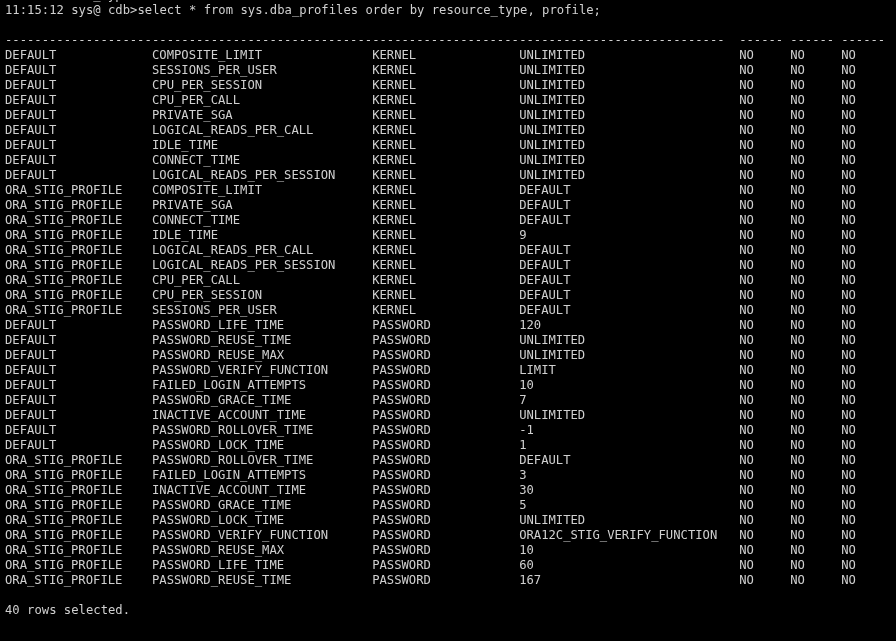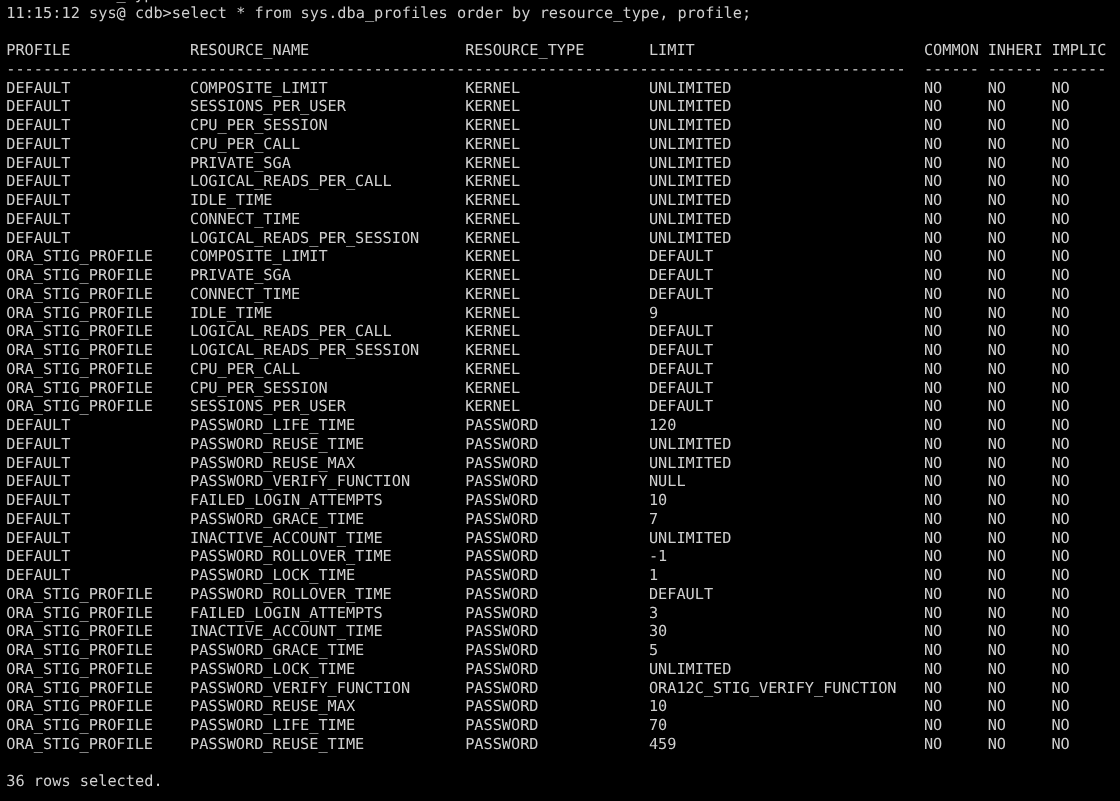--- a/index.html
+++ b/index.html
@@ -83,29 +83,20 @@
 
     <div class="line clipped-top"><span>col resource_type format a20</span></div>
 
     <div class="line">11:15:12 sys@ cdb&gt;select * from sys.dba_profiles order by resource_type, profile;</div>
 
     <div class="blank"></div>
 
     <table class="grid">
       <thead>
         <tr>
-          <td class="c-profile">PROFILE</td>
-          <td class="c-resname">RESOURCE_NAME</td>
-          <td class="c-restype">RESOURCE_TYPE</td>
-          <td class="c-limit">LIMIT</td>
-          <td class="c-common">COMMON</td>
-          <td class="c-inherit">INHERI</td>
-          <td class="c-implicit">IMPLIC</td>
-        </tr>
-        <tr>
           <td class="c-profile sep">--------------------</td>
           <td class="c-resname sep">------------------------------</td>
           <td class="c-restype sep">--------------------</td>
           <td class="c-limit sep">----------------------------</td>
           <td class="c-common sep">------</td>
           <td class="c-inherit sep">------</td>
           <td class="c-implicit sep">------</td>
         </tr>
       </thead>
       <tbody id="table-body">
@@ -295,21 +286,21 @@
             <td class="c-restype">PASSWORD</td>
             <td class="c-limit">UNLIMITED</td>
             <td class="c-common">NO</td>
             <td class="c-inherit">NO</td>
             <td class="c-implicit">NO</td>
           </tr>
           <tr>
             <td class="c-profile">DEFAULT</td>
             <td class="c-resname">PASSWORD_VERIFY_FUNCTION</td>
             <td class="c-restype">PASSWORD</td>
-            <td class="c-limit">NULL</td>
+            <td class="c-limit">LIMIT</td>
             <td class="c-common">NO</td>
             <td class="c-inherit">NO</td>
             <td class="c-implicit">NO</td>
           </tr>
           <tr>
             <td class="c-profile">DEFAULT</td>
             <td class="c-resname">FAILED_LOGIN_ATTEMPTS</td>
             <td class="c-restype">PASSWORD</td>
             <td class="c-limit">10</td>
             <td class="c-common">NO</td>
@@ -412,35 +403,35 @@
             <td class="c-restype">PASSWORD</td>
             <td class="c-limit">10</td>
             <td class="c-common">NO</td>
             <td class="c-inherit">NO</td>
             <td class="c-implicit">NO</td>
           </tr>
           <tr>
             <td class="c-profile">ORA_STIG_PROFILE</td>
             <td class="c-resname">PASSWORD_LIFE_TIME</td>
             <td class="c-restype">PASSWORD</td>
-            <td class="c-limit">70</td>
+            <td class="c-limit">60</td>
             <td class="c-common">NO</td>
             <td class="c-inherit">NO</td>
             <td class="c-implicit">NO</td>
           </tr>
           <tr>
             <td class="c-profile">ORA_STIG_PROFILE</td>
             <td class="c-resname">PASSWORD_REUSE_TIME</td>
             <td class="c-restype">PASSWORD</td>
-            <td class="c-limit">459</td>
+            <td class="c-limit">167</td>
             <td class="c-common">NO</td>
             <td class="c-inherit">NO</td>
             <td class="c-implicit">NO</td>
           </tr>
         </tbody>
     </table>
 
     <div class="blank"></div>
 
-    <div class="line">36 rows selected.</div>
+    <div class="line">40 rows selected.</div>
 
   </div>
 </div>
 
 </body></html>

